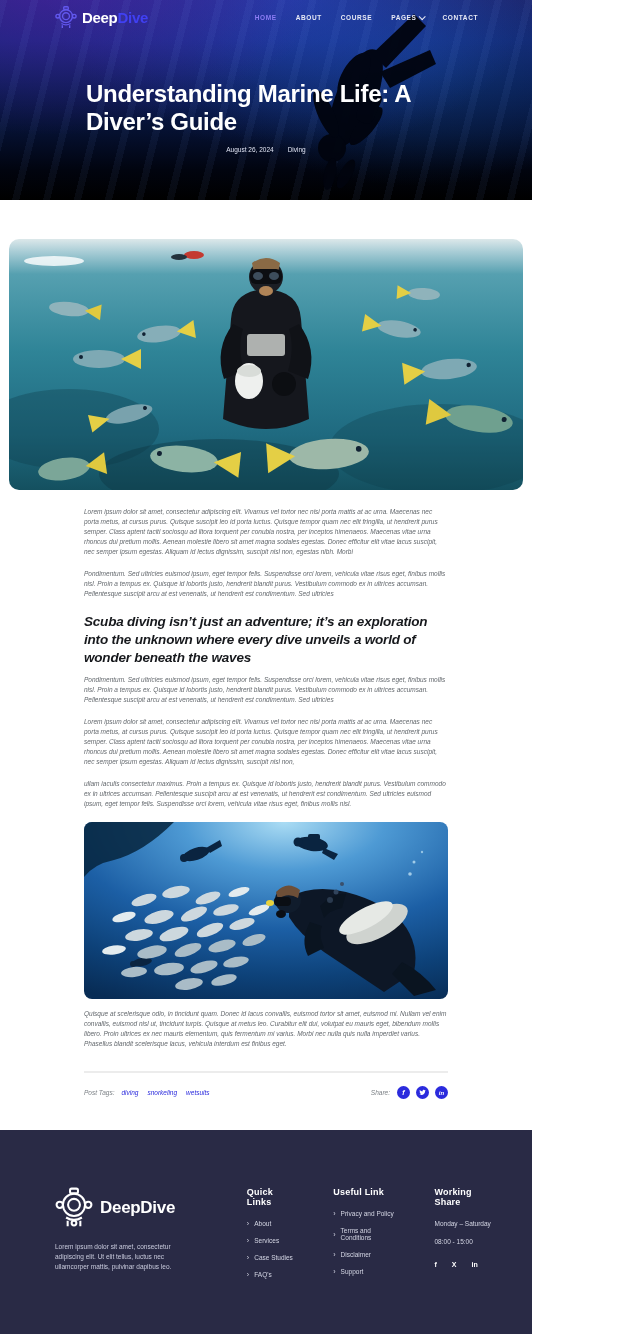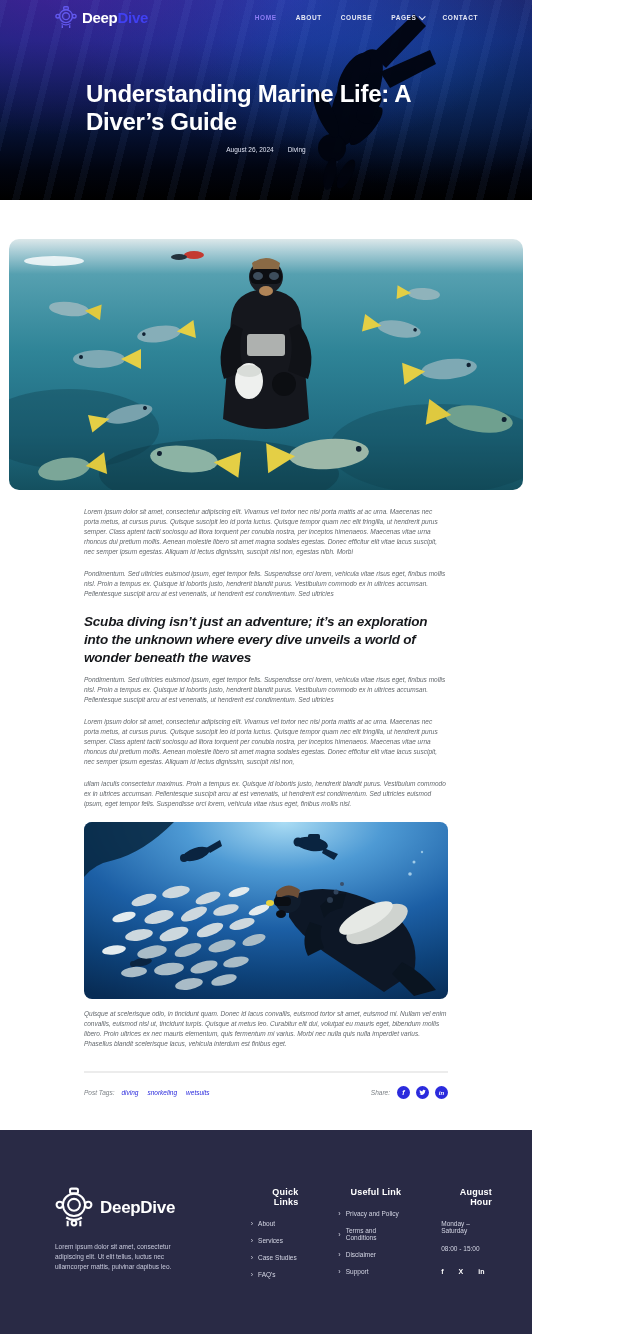--- a/index.html
+++ b/index.html
@@ -56,21 +56,21 @@
   .share-btn svg { display:block; }
 
   
   .footer { flex:0 0 auto; height:204px; background:#292a45; padding:57px 40px 0 55px; display:flex; }
   .f-brand { width:165px; }
   .f-logo { display:flex; align-items:center; gap:7px; }
   .f-logo-text { color:#fff; font-size:17px; font-weight:bold; letter-spacing:-0.3px; }
   .f-about { margin-top:13px; font-size:6.5px; line-height:10px; color:#c9cbdd; width:120px; }
   .f-col { margin-left:48px; }
   .f-col.tight { margin-left:40px; }
-  .f-head { color:#fff; font-size:9px; font-weight:bold; letter-spacing:.2px; margin-bottom:13px;text-align:right; }
+  .f-head { color:#fff; font-size:9px; font-weight:bold; letter-spacing:.2px; margin-bottom:13px; }
   .f-link { display:flex; align-items:center; gap:5px; font-size:6.5px; color:#d4d6e4; margin-bottom:10px; cursor:pointer; }
   .f-arrow { font-size:7px; color:#d4d6e4; line-height:1; }
   .f-line { font-size:6.5px; color:#d4d6e4; margin-bottom:11px; }
   .f-social { display:flex; gap:15px; margin-top:16px; }
   .f-social .s { color:#fff; font-size:7px; font-weight:bold; cursor:pointer; }
 </style>
 </head>
 <body>
 
 <div class="page">
@@ -385,21 +385,21 @@
           <span class="f-arrow">›</span>
           <span>Disclaimer</span>
         </div>
       <div class="f-link">
           <span class="f-arrow">›</span>
           <span>Support</span>
         </div>
     </div>
 
     <div class="f-col tight">
-      <div class="f-head">August Hour</div>
+      <div class="f-head">Working Share</div>
       <div class="f-line">Monday – Saturday</div>
       <div class="f-line">08:00 - 15:00</div>
       <div class="f-social">
         <span class="s">f</span>
         <span class="s">X</span>
         <span class="s">in</span>
       </div>
     </div>
   </footer>
 

